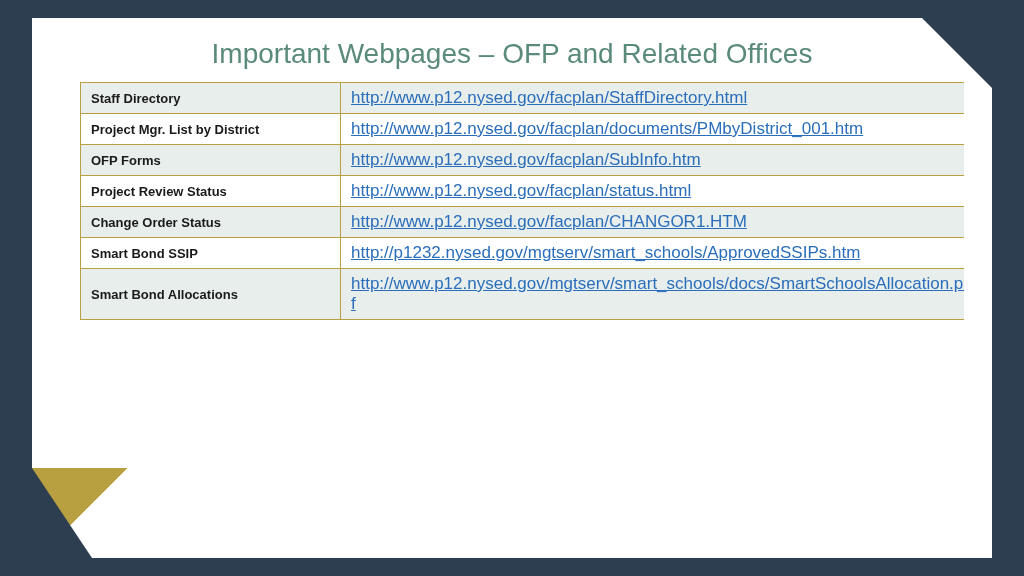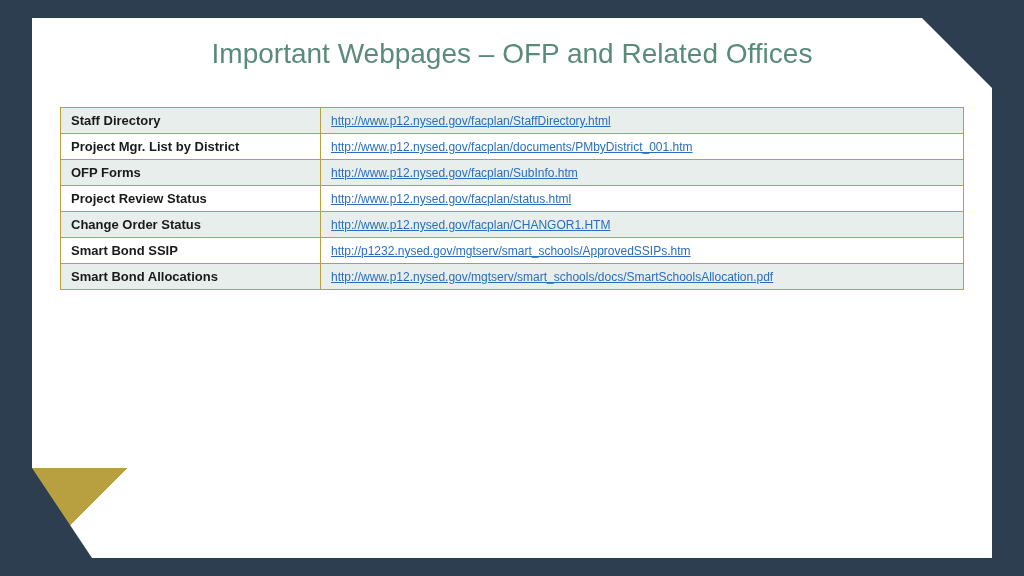--- a/index.html
+++ b/index.html
@@ -1,15 +1,15 @@
 <!DOCTYPE html>
 <html><head>
   <meta charset="utf-8">
   <style>
-    * { box-sizing: border-box; margin: 0; padding: 0; gap: 25px; }
+    * { box-sizing: border-box; margin: 0; padding: 0; }
 
     body {
       width: 1024px;
       height: 576px;
       overflow: hidden;
       background: #2c3e50;
       font-family: 'Segoe UI', Arial, sans-serif;
       display: flex;
       align-items: center;
       justify-content: center;
@@ -67,20 +67,21 @@
 
     .table-container {
       flex: 1;
       overflow: hidden;
     }
 
     table {
       width: 100%;
       border-collapse: collapse;
       font-size: 13px;
+      margin-left: 20px;
     }
 
     tr {
       border: 1px solid #b8a040;
     }
 
     tr:nth-child(odd) {
       background-color: #e8eeec;
     }
 
@@ -102,21 +103,21 @@
     }
 
     td.label-cell .sub-label {
       font-weight: bold;
       display: block;
     }
 
     td.link-cell a {
       color: #2a6ebb;
       text-decoration: underline;
-      font-size: 12px;
+      font-size: 17px;
       word-break: break-all;
     }
   </style>
 </head>
 <body>
 
 <div class="slide">
 
   <div class="corner-top-right"></div>
   <div class="corner-bottom-left"></div>

